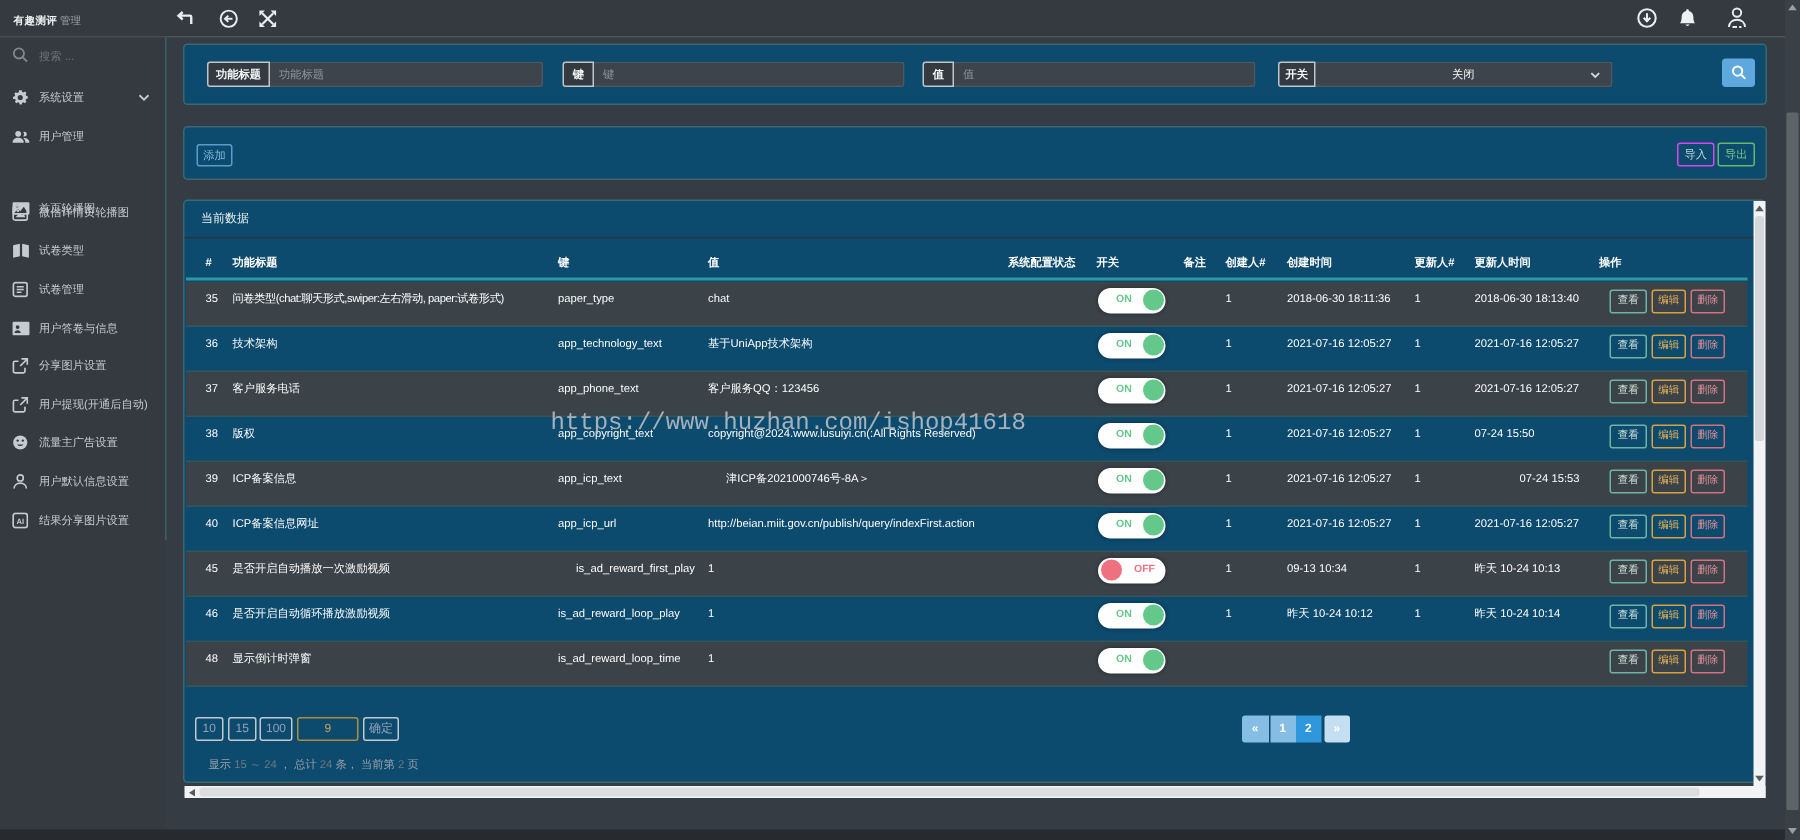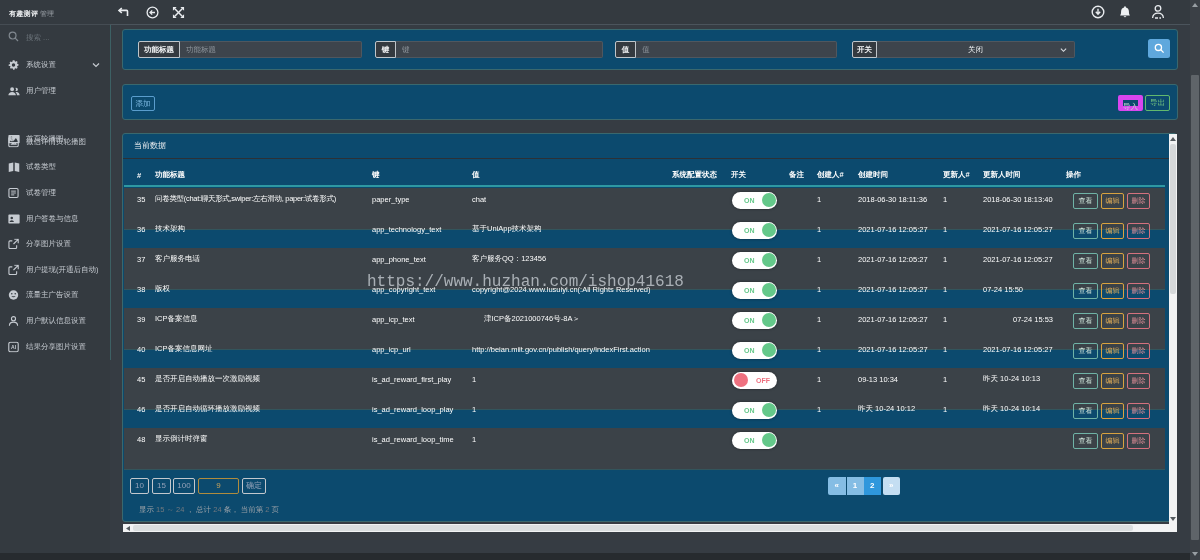--- a/index.html
+++ b/index.html
@@ -27,21 +27,21 @@
 #card-table { left:122px; top:133px; width:1055px; height:389px; }
 
 
 .ig-label { position:absolute; top:41px; height:17px; border:1px solid #bfc5ca; border-radius:2px 0 0 2px; color:#f2f4f5; font-size:7.5px; font-weight:bold; text-align:center; line-height:15px; background:#343a40; z-index:2;}
 .ig-input { position:absolute; top:41px; height:17px; background:#3d444c; border:1px solid #4f575f; border-left:none; border-radius:0 2px 2px 0; color:#8d949b; font-size:7.5px; line-height:15px; padding-left:6px; }
 
 
 .obtn { position:absolute; border-radius:2px; font-size:7.5px; text-align:center; }
 
 
-.trow { position:absolute; left:1px; width:1041px; height:42px; }
+.trow { position:absolute; left:1px; width:1041px; height:30px; }
 .trow.odd { background:#3b4248; }
 .cell { position:absolute; top:11px; transform:translateY(-50%); font-size:7.5px; color:#fdfdfd; white-space:nowrap; }
 
 
 .tog { position:absolute; left:608px; top:3.5px; width:45px; height:17px; background:#fff; border-radius:9px; box-shadow:0 0 3px rgba(0,0,0,.4);}
 .tog .knob { position:absolute; top:1.5px; width:14px; height:14px; border-radius:50%; }
 .tog .lab { position:absolute; top:50%; transform:translateY(-50%); font-size:7px; font-weight:bold; }
 .tog.on .knob { right:1.5px; background:#64c88a; }
 .tog.on .lab { left:12px; color:#64c88a; }
 .tog.off .knob { left:1.5px; background:#ee7180; }
@@ -217,21 +217,21 @@
       </svg>
   </div>
   <div class="abs" style="left:1148px;top:38.5px;width:22px;height:19px;background:#5fa8dd;border-radius:2.5px;">
     <svg class="abs" style="left:5.5px;top:4px;" width="11" height="11" viewBox="0 0 11 11">
         <circle cx="4.4" cy="4.4" r="3.1" fill="none" stroke="#fff" stroke-width="1.3"></circle>
         <line x1="6.8" y1="6.8" x2="9.6" y2="9.6" stroke="#fff" stroke-width="1.3"></line>
       </svg>
   </div>
   <div class="card" id="card-add"></div>
   <div class="abs obtn" style="left:131px;top:96px;width:24px;height:15px;line-height:13px;border:1px solid #5a9dcd;color:#7db9e2;">添加</div>
-  <div class="abs obtn" style="left:1118px;top:95px;width:25px;height:16px;line-height:14px;border:5px solid #d946ef;color:#c3d4d2;">导入</div>
+  <div class="abs obtn" style="left:1118px;top:95px;width:25px;height:16px;line-height:14px;border:1px solid #d946ef;color:#c3d4d2;">导入</div>
   <div class="abs obtn" style="left:1145px;top:95px;width:25px;height:16px;line-height:14px;border:1px solid #62b96e;color:#7ccb81;">导出</div>
   <div class="card" id="card-table">
     <div class="abs" style="left:11px;top:6px;font-size:8px;color:#eef0f2;">当前数据</div>
     <div class="abs" style="left:0;top:24px;width:1053px;height:1px;background:#2c3136;"></div>
     <div class="abs" id="thead" style="left:1px;top:24px;width:1041px;height:29px;border-bottom:2px solid #2e98a2;">
       <span class="cell b" style="left:13px;">#</span>
       <span class="cell b" style="left:31px;">功能标题</span>
       <span class="cell b" style="left:248px;">键</span>
       <span class="cell b" style="left:348px;">值</span>
       <span class="cell b" style="left:548px;">系统配置状态</span>
@@ -341,21 +341,21 @@
       <span class="cell" style="left:734px;">2021-07-16 12:05:27</span>
       <span class="cell" style="left:819px;">1</span>
       <span class="cell" style="left:859px;">2021-07-16 12:05:27</span>
       <span class="ab v">查看</span>
         <span class="ab e">编辑</span>
         <span class="ab d">删除</span>
     </div>
     <div class="trow odd" style="top:234px;">
       <span class="cell" style="left:13px;">45</span>
       <span class="cell" style="left:31px;">是否开启自动播放一次激励视频</span>
-      <span class="cell" style="left:248px;">is_ad_reward_first_play</span>
+      <span class="cell" style="left:260px;">is_ad_reward_first_play</span>
       <span class="cell" style="left:348px;">1</span>
       <div class="tog off">
           <span class="lab">OFF</span>
           <span class="knob"></span>
         </div>
       <span class="cell" style="left:693px;">1</span>
       <span class="cell" style="left:734px;">09-13 10:34</span>
       <span class="cell" style="left:819px;">1</span>
       <span class="cell" style="left:859px;">昨天 10-24 10:13</span>
       <span class="ab v">查看</span>

